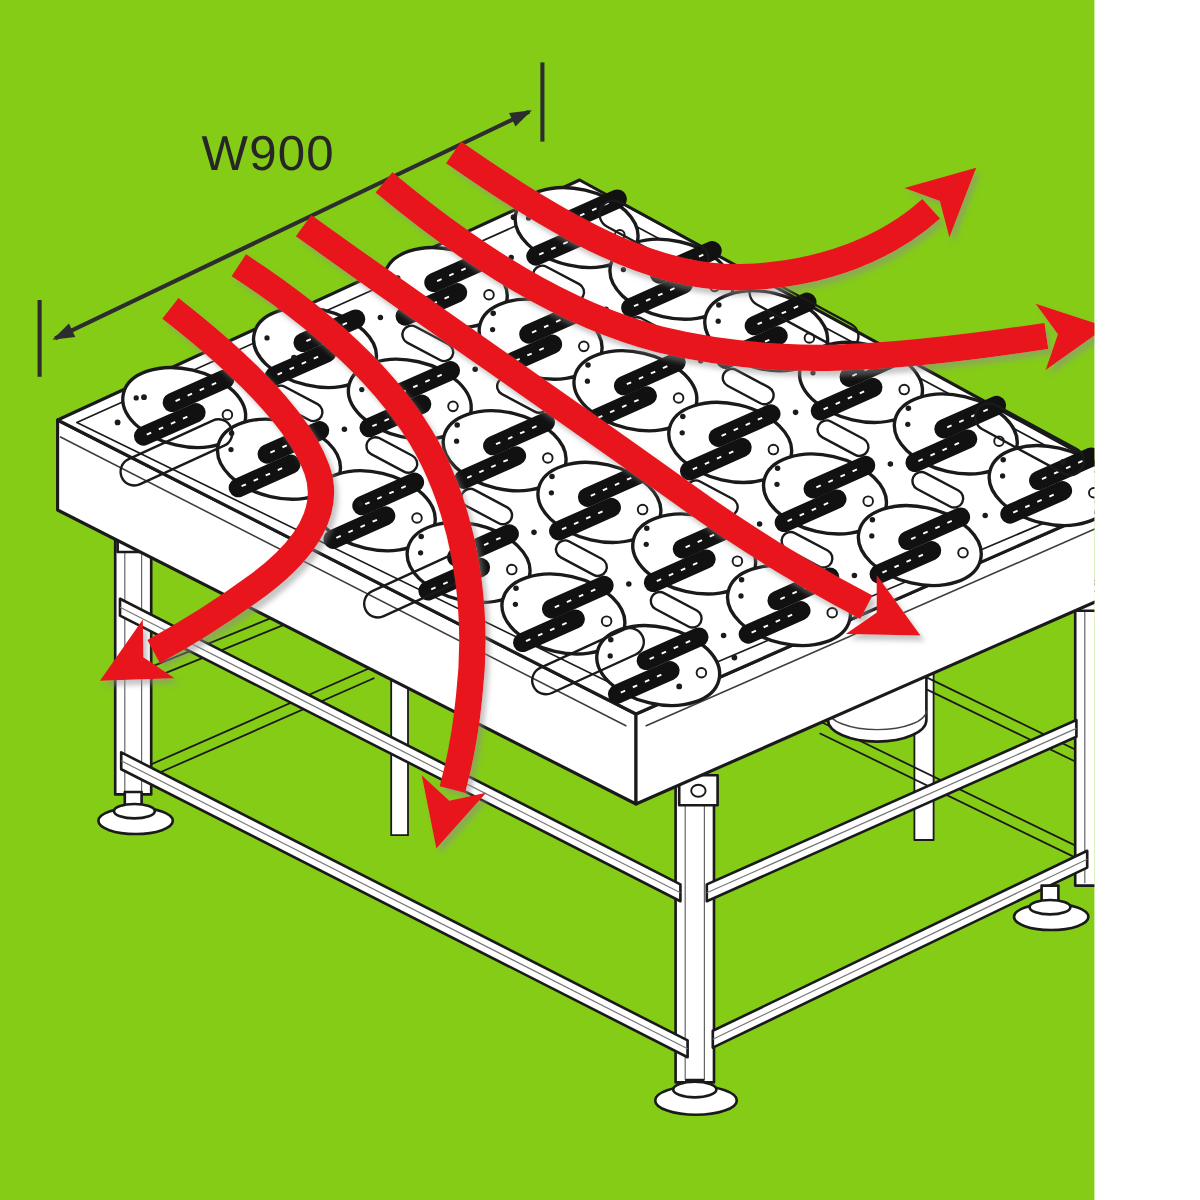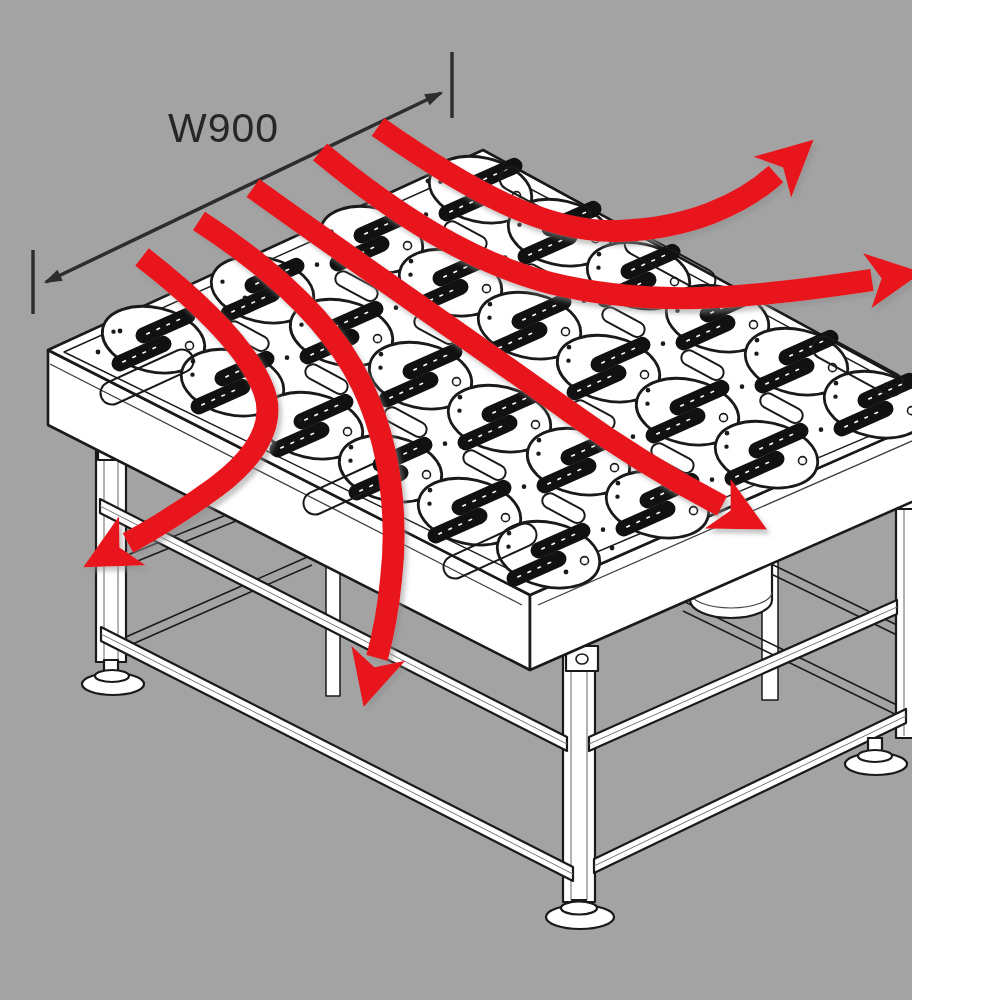--- a/index.html
+++ b/index.html
@@ -1,16 +1,16 @@
 <!DOCTYPE html>
 <html><head>
 <meta charset="utf-8">
 <style>
   html,body{margin:0;padding:0;background:#ffffff;}
-  .stage{position:relative;width:912px;height:1000px;background:#a3a3a3;overflow:hidden;
+  .stage{position:relative;width:912px;height:1000px;background:#84cc16;overflow:hidden;
          font-family:"Liberation Sans", sans-serif;}
   svg{display:block;}
   text.dim-label{font-family:"Liberation Sans", sans-serif;font-size:41px;fill:#262626;letter-spacing:1px;}
 </style>
 </head>
 <body>
 
 <div class="stage">
 <svg id="scene" width="1000" height="1000" viewBox="0 0 1000 1000">
 

